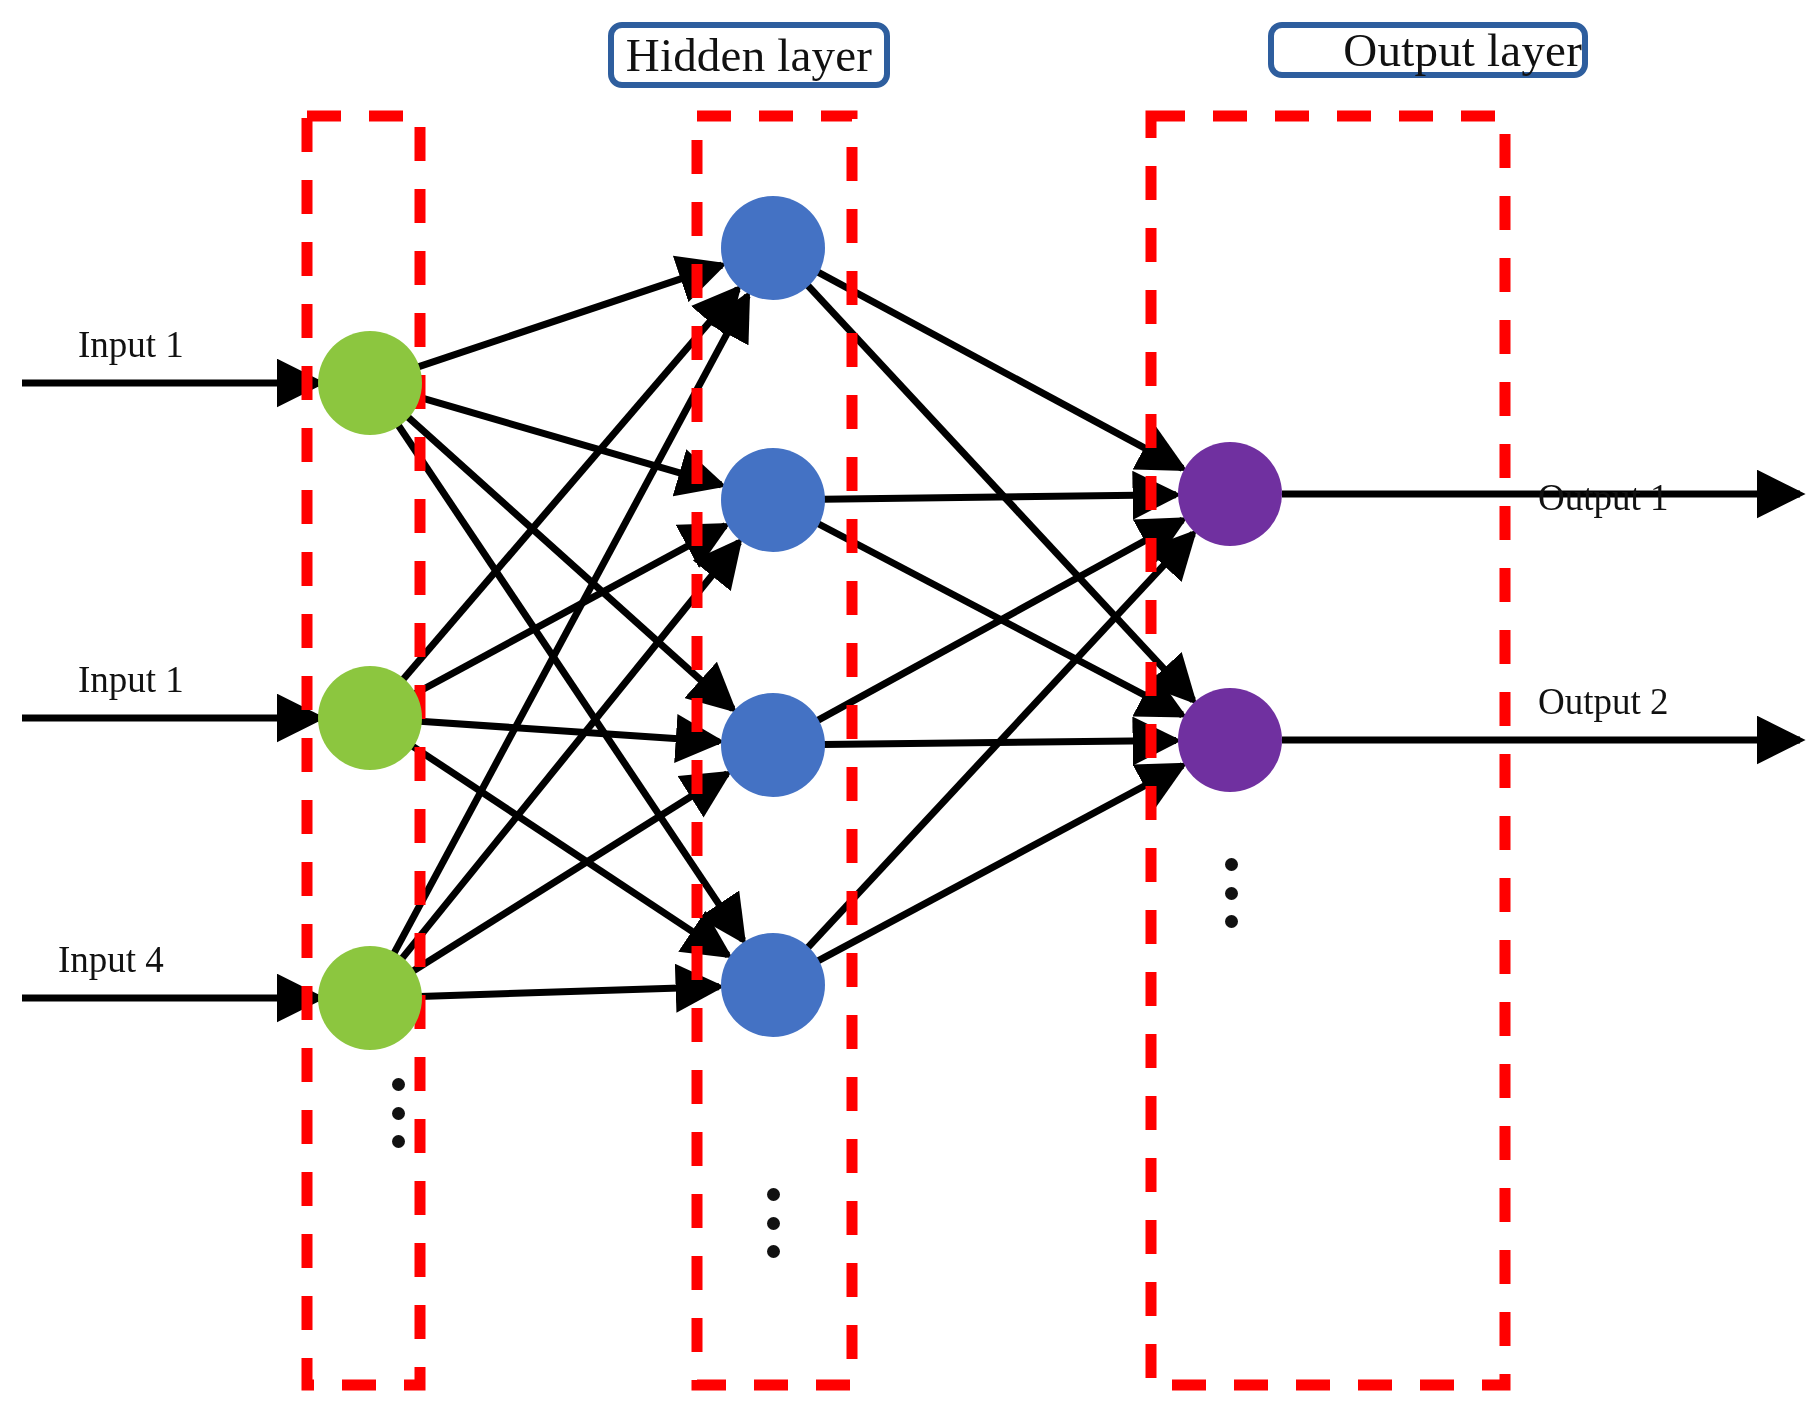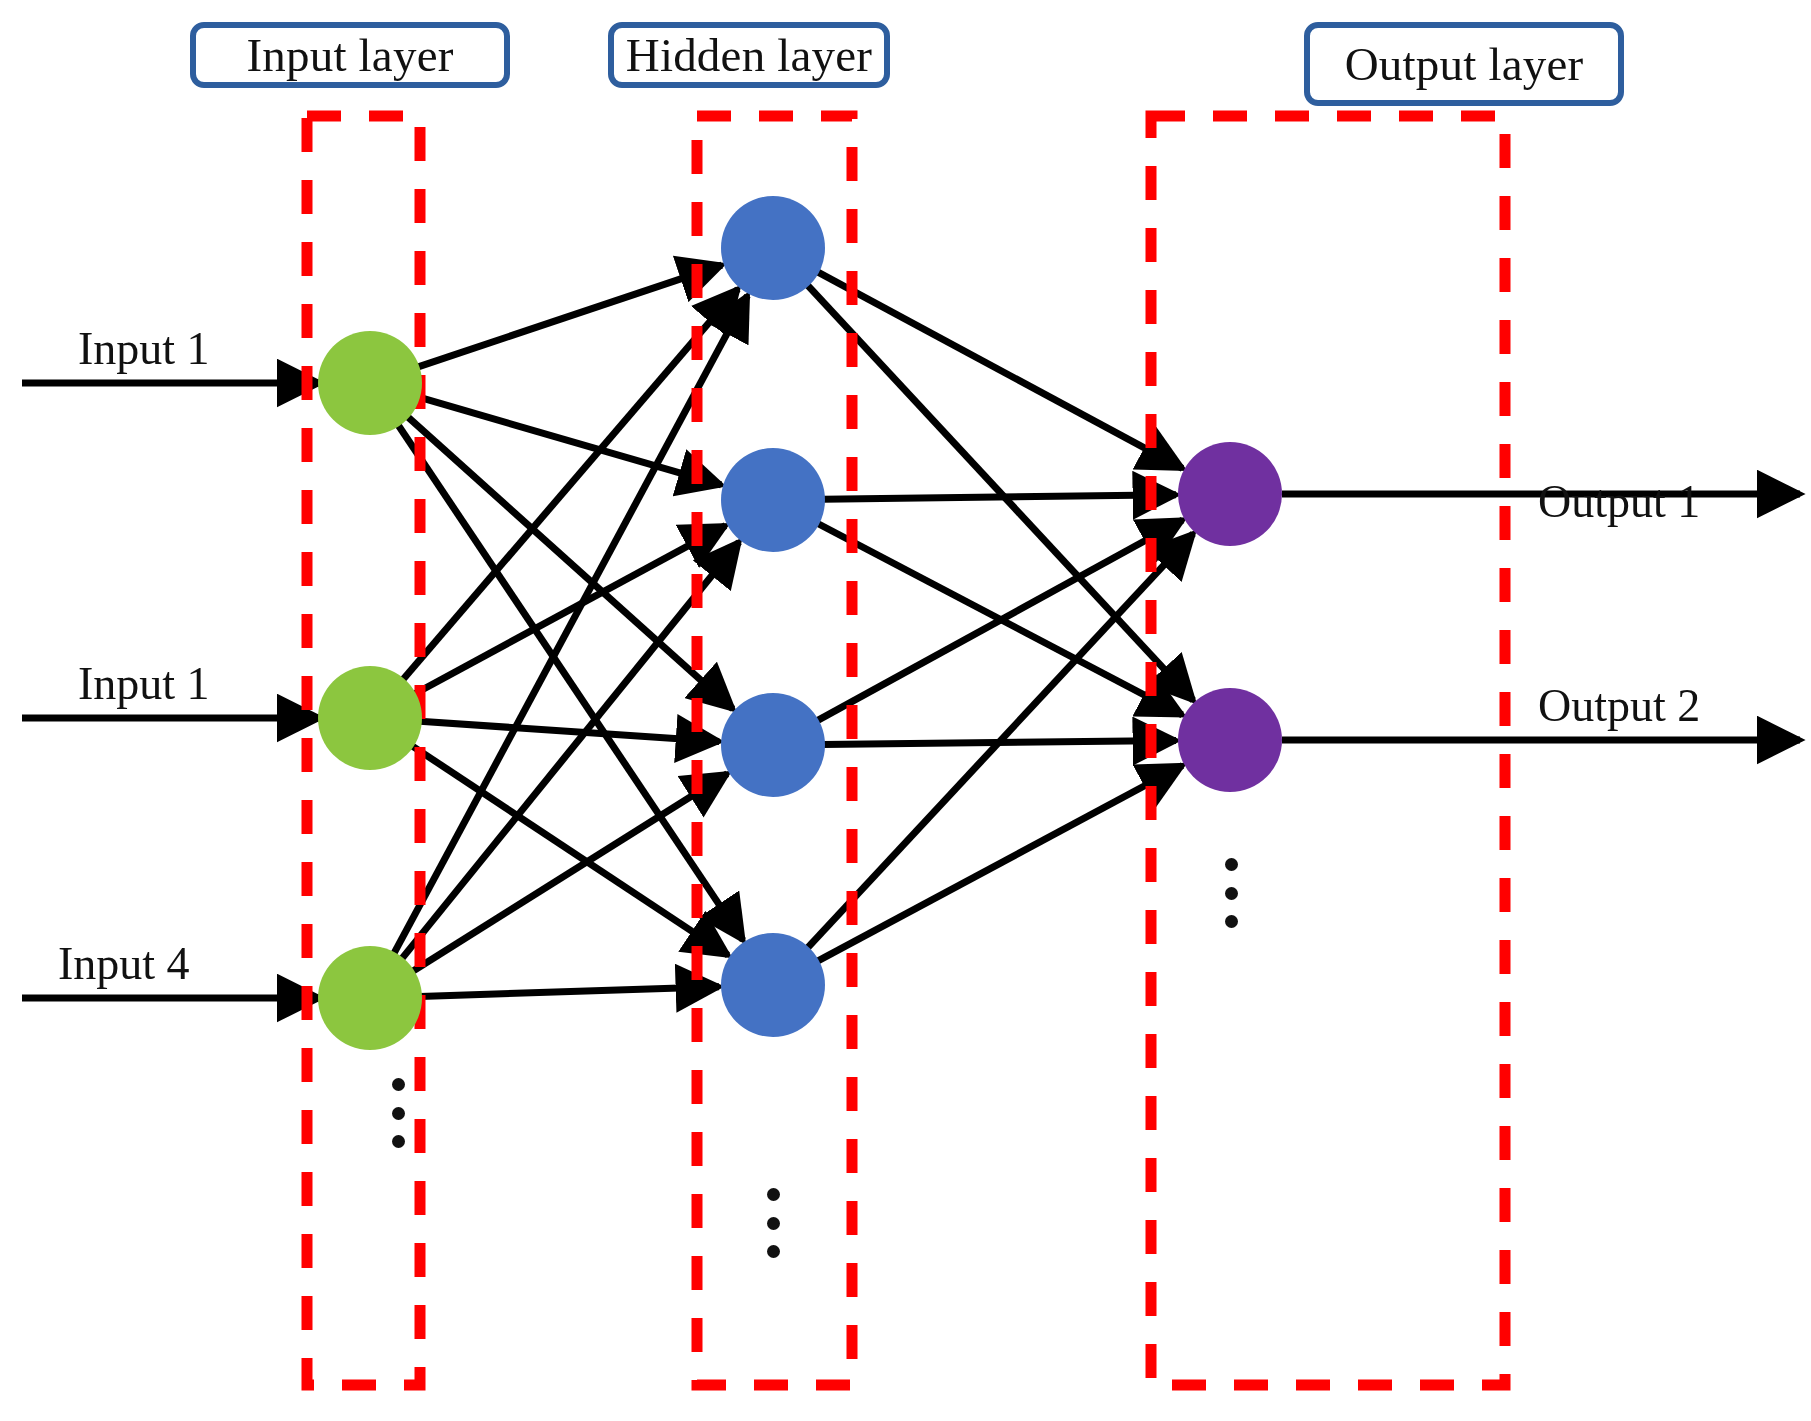--- a/index.html
+++ b/index.html
@@ -22,21 +22,21 @@
     color:#111111;
     font-size:47px;
     line-height:1;
     letter-spacing:.2px;
     white-space:nowrap;
     z-index:6;
   }
   .io-label{
     position:absolute;
     color:#111111;
-    font-size:46px;
+    font-size:37px;
     line-height:1;
     white-space:nowrap;
     z-index:5;
   }
   .dots{
     position:absolute;
     z-index:5;
     display:flex;flex-direction:column;align-items:center;justify-content:space-between;
   }
   .dots i{
@@ -97,27 +97,24 @@
         <circle cx="370" cy="998" r="52" fill="#8CC63F"></circle>
         <circle cx="773" cy="248" r="52" fill="#4472C4"></circle>
         <circle cx="773" cy="500" r="52" fill="#4472C4"></circle>
         <circle cx="773" cy="745" r="52" fill="#4472C4"></circle>
         <circle cx="773" cy="985" r="52" fill="#4472C4"></circle>
         <circle cx="1230" cy="494" r="52" fill="#7030A0"></circle>
         <circle cx="1230" cy="740" r="52" fill="#7030A0"></circle>
       </g>
   </svg>
 
-  <div class="layer-chip" id="chip-input" style="left: 190px; top: 22px; width: 320px; height: 66px;">
-    <span>Input layer</span>
-  </div>
   <div class="layer-chip" id="chip-hidden" style="left: 608px; top: 22px; width: 282px; height: 66px;">
     <span>Hidden layer</span>
   </div>
-  <div class="layer-chip" id="chip-output" style="left: 1304px; top: 22px; width: 320px; height: 84px;">
+  <div class="layer-chip" id="chip-output" style="left: 1268px; top: 22px; width: 320px; height: 56px; justify-content: flex-end;">
     <span>Output layer</span>
   </div>
 
   <div class="io-label" id="lbl-in-1" style="left: 78px; top: 326px;">Input 1</div>
   <div class="io-label" id="lbl-in-2" style="left: 78px; top: 661px;">Input 1</div>
   <div class="io-label" id="lbl-in-3" style="left: 58px; top: 941px;">Input 4</div>
   <div class="io-label" id="lbl-out-1" style="left: 1538px; top: 437px; margin-top: 42px;">Output 1</div>
   <div class="io-label" id="lbl-out-2" style="left: 1538px; top: 683px;">Output 2</div>
 
   <div class="dots" id="dots-input" style="left: 391px; top: 1078px; height: 70px; width: 14px;">

